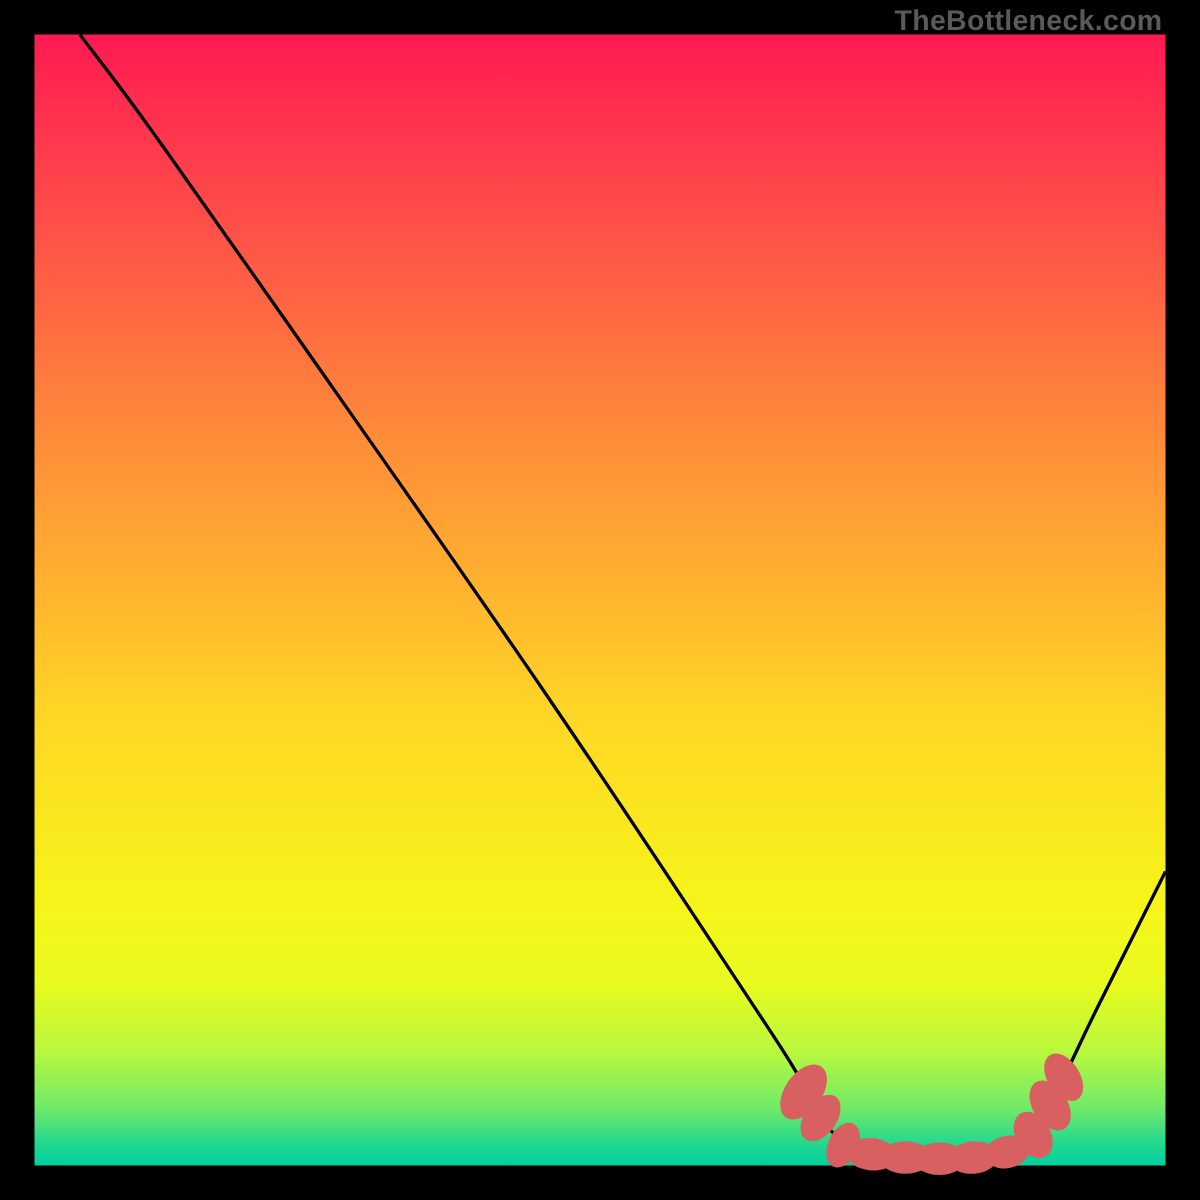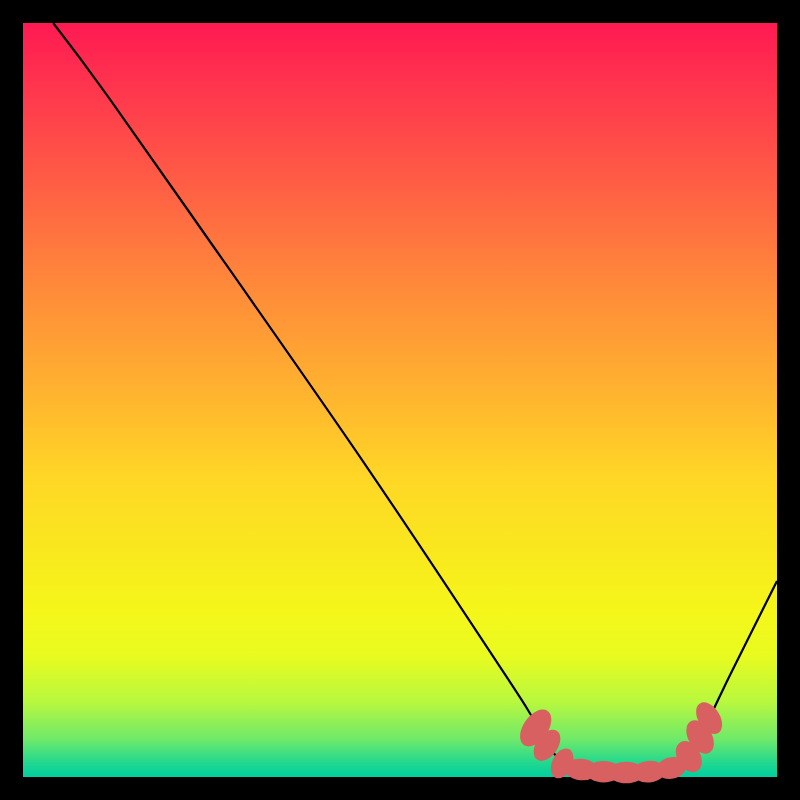--- a/index.html
+++ b/index.html
@@ -83,13 +83,14 @@
           <ellipse cx="580.6" cy="748.7" rx="17.4" ry="10.8" class="marker" transform="rotate(0 580.6 748.7)"></ellipse>
           <ellipse cx="603.2" cy="749.5" rx="17.4" ry="10.8" class="marker" transform="rotate(0 603.2 749.5)"></ellipse>
           <ellipse cx="625.8" cy="748.7" rx="16.6" ry="10.8" class="marker" transform="rotate(-5 625.8 748.7)"></ellipse>
           <ellipse cx="648.4" cy="745.0" rx="14.9" ry="10.8" class="marker" transform="rotate(-12 648.4 745.0)"></ellipse>
           <ellipse cx="665.8" cy="733.6" rx="11.6" ry="16.6" class="marker" transform="rotate(-30 665.8 733.6)"></ellipse>
           <ellipse cx="677.1" cy="714.0" rx="11.6" ry="18.2" class="marker" transform="rotate(-32 677.1 714.0)"></ellipse>
           <ellipse cx="686.1" cy="695.2" rx="10.8" ry="17.4" class="marker" transform="rotate(-32 686.1 695.2)"></ellipse>
         </g>
     </svg>
   </div>
+  <div class="watermark">TheBottleneck.com</div>
 </div>
 
 </body></html>

